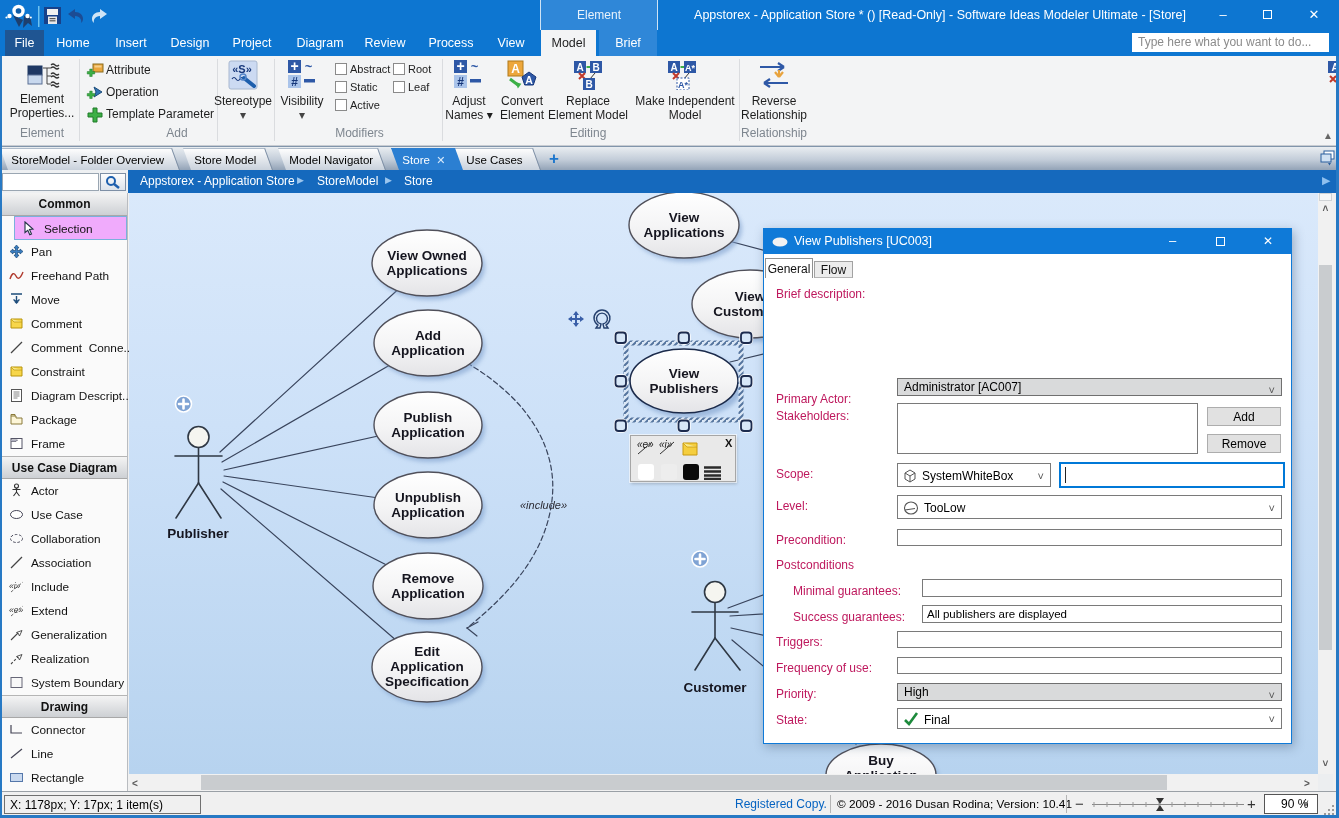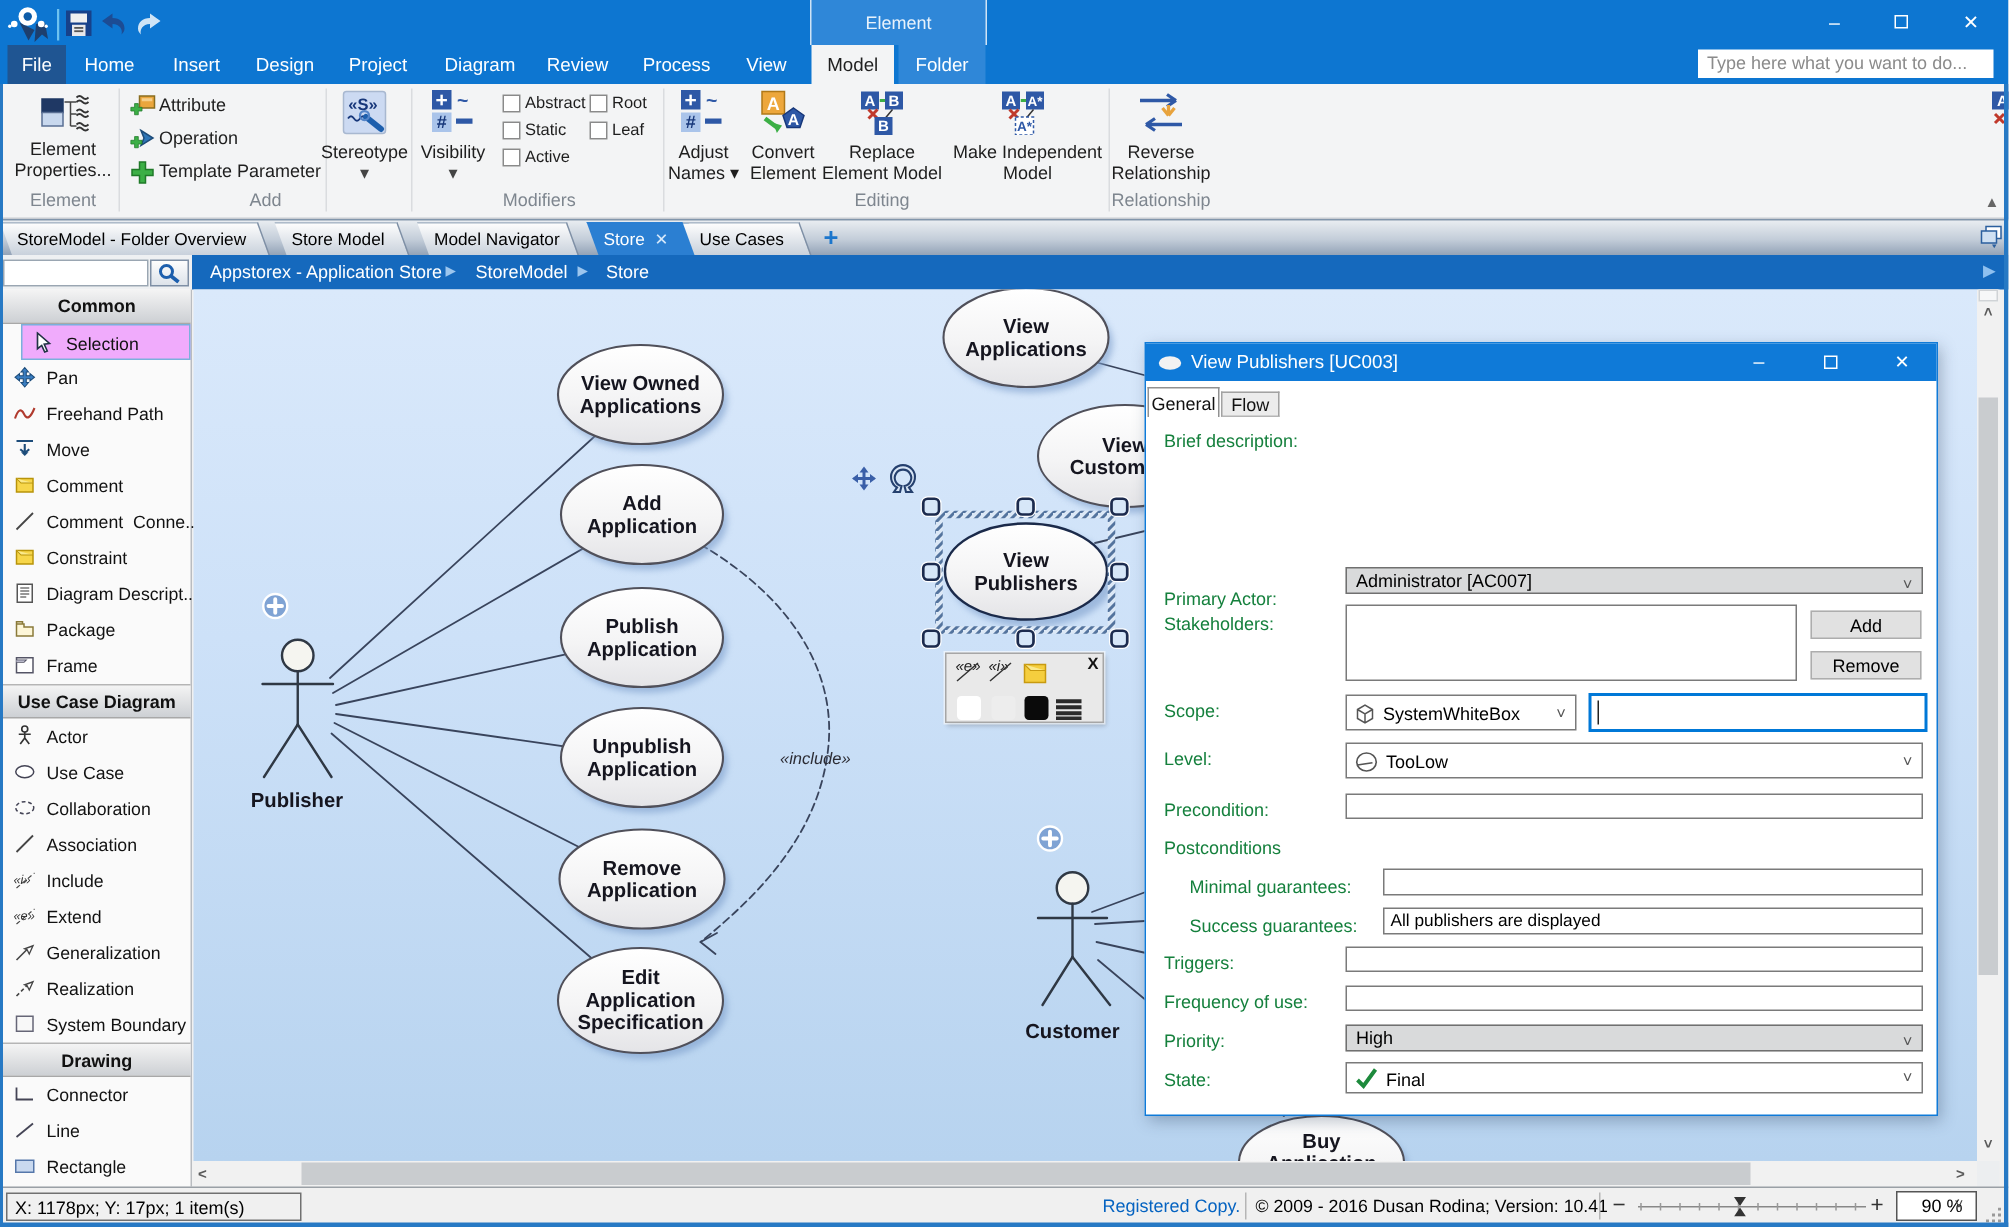--- a/index.html
+++ b/index.html
@@ -44,21 +44,21 @@
 #scorner { left:1318px; top:774px; width:15px; height:17px; background:#eceef0; }
 .sarrow { position:absolute; color:#5a5a5a; font-size:10px; font-weight:bold; text-align:center; }
 
 #statusbar { left:0; top:791px; width:1339px; height:24px; background:#f0f0f0; border-top:1px solid #9aa0a6; font-size:12px; color:#000; }
 #winborder-b { left:0; top:815px; width:1339px; height:3px; background:#2779c4; }
 #winborder-r { left:1336px; top:56px; width:3px; height:762px; background:#2779c4; }
 #winborder-l { left:0; top:56px; width:2px; height:762px; background:#2779c4; }
 
 #dialog { left:763px; top:228px; width:529px; height:516px; background:#fff; border:1px solid #0f7ad8; box-shadow:2px 3px 10px rgba(40,60,90,.35); }
 #dlgtitle { left:0; top:0; width:527px; height:25px; background:#0f7ad8; }
-.dlabel { position:absolute; font-size:12px; color:#15803d; white-space:nowrap; }
+.dlabel { position:absolute; font-size:12px; color:#be185d; white-space:nowrap; }
 .dinput { position:absolute; background:#fff; border:1px solid #7a7a7a; font-size:11.5px; color:#000; }
 .dcombo-gray { position:absolute; background:#d9dadb; border:1px solid #707070; font-size:12px; color:#000; }
 .dbtn { position:absolute; background:#e1e1e1; border:1px solid #adadad; font-size:12px; color:#000; text-align:center; }
 .chev { position:absolute; color:#555; font-size:11px; }
 
 #minitb { left:630px; top:435px; width:106px; height:47px; background:#e9e9e9; border:1px solid #a6a6a6; box-shadow:0 0 0 1px rgba(255,255,255,.6),1px 2px 3px rgba(0,0,0,.2); }
 </style>
 </head>
 <body>
 <div id="win">
@@ -84,37 +84,38 @@
       <rect x="44" y="14.5" width="9" height="7.5" fill="#e8e8ea"></rect>
       <rect x="45.5" y="16" width="6" height="1.2" fill="#555"></rect>
       <rect x="45.5" y="18.2" width="6" height="1.2" fill="#555"></rect>
     </g>
 
     <path d="M64 12 L71 7 L71 10 C76 10 79 13 79 17 C79 19 78 20 77 21 C78 18 76 14 71 14 L71 17 Z" fill="#1c4c94"></path>
 
     <path d="M103 12 L96 7 L96 10 C91 10 88 13 88 17 C88 19 89 20 90 21 C89 18 91 14 96 14 L96 17 Z" fill="#cfe4f6"></path>
   </svg>
   <div class="abs" id="ctxhdr">Element</div>
+  <div class="abs" id="wtitle">Appstorex - Application Store * () [Read-Only] - Software Ideas Modeler Ultimate - [Store]</div>
   <div class="winbtn" style="left:1201px;">–</div>
   <div class="winbtn" style="left:1245px;"><span style="display:inline-block;width:9px;height:9px;border:1.2px solid #fff;"></span></div>
   <div class="winbtn" style="left:1292px;">✕</div>
 </div>
 
 <div class="abs" id="menubar">
   <div class="mtab" style="left:5px;width:39px;background:#1f5592;">File</div>
   <div class="mtab" style="left:43px;width:60px;">Home</div>
   <div class="mtab" style="left:101px;width:60px;">Insert</div>
   <div class="mtab" style="left:160px;width:60px;">Design</div>
   <div class="mtab" style="left:222px;width:60px;">Project</div>
   <div class="mtab" style="left:290px;width:60px;">Diagram</div>
   <div class="mtab" style="left:355px;width:60px;">Review</div>
   <div class="mtab" style="left:421px;width:60px;">Process</div>
   <div class="mtab" style="left:486px;width:50px;">View</div>
   <div class="mtab" style="left:541px;width:55px;background:#f3f4f5;color:#1e1e1e;">Model</div>
-  <div class="mtab" style="left:599px;width:58px;background:#2f87d8;">Folder</div>
+  <div class="mtab" style="left:599px;width:58px;background:#2f87d8;">Brief</div>
   <div class="abs" id="searchbox">Type here what you want to do...</div>
 </div>
 
 <div class="abs" id="ribbon">
 
   <svg class="abs" style="left:25px;top:6px" width="34" height="28" viewBox="0 0 34 28">
     <path d="M16 6 H20 M20 6 V22 M20 6 H24 M20 14 H24 M20 22 H24" stroke="#444" stroke-width="1" fill="none"></path>
     <rect x="1" y="4" width="14" height="9" fill="#1f3864" stroke="#1f3864"></rect>
     <rect x="1" y="13" width="14" height="9" fill="#c8d8ee" stroke="#5a6f94"></rect>
     <path d="M24 2 q2 -2 4 0 q2 2 4 0 M24 5 q2 -2 4 0 q2 2 4 0" stroke="#333" stroke-width="1.2" fill="none" transform="translate(0,1)"></path>

